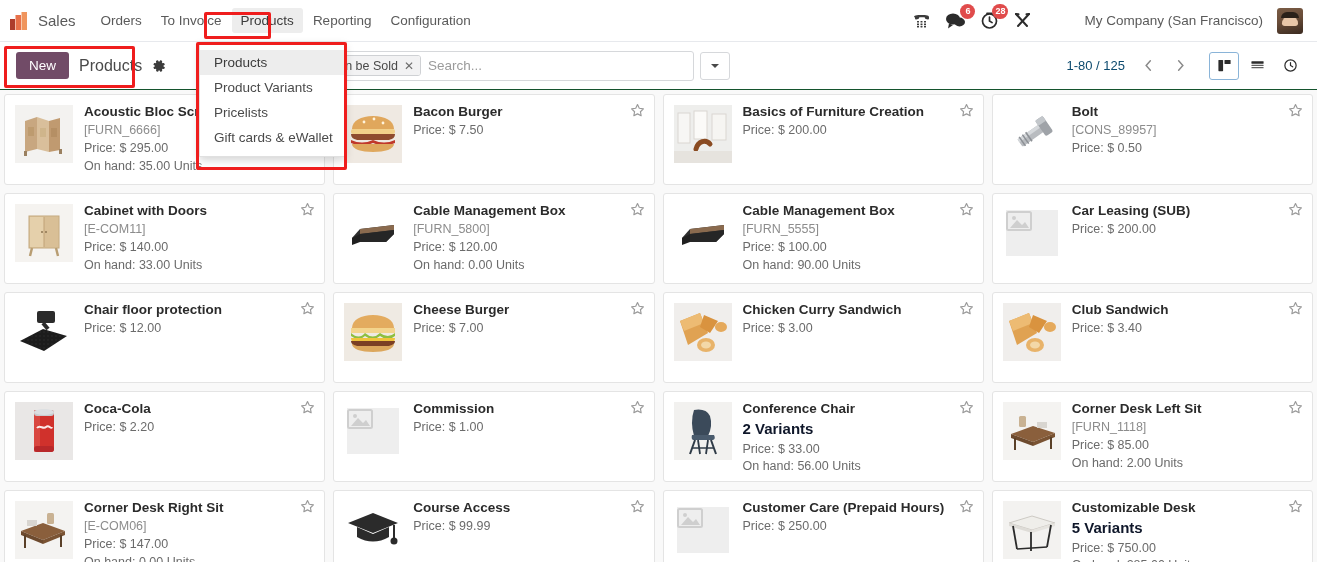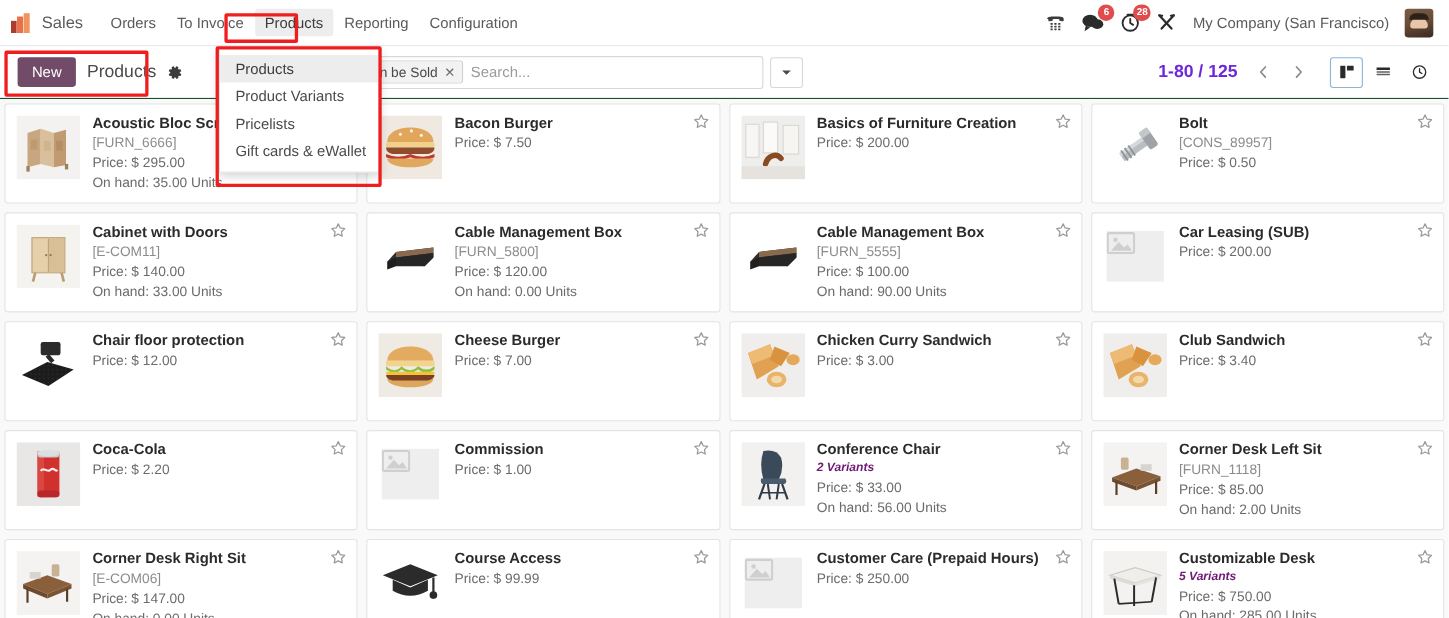--- a/index.html
+++ b/index.html
@@ -35,21 +35,21 @@
   .sys-ico { position: relative; display: flex; align-items: center; cursor: pointer; color: #3c3c3c; }
   .badge {
     position: absolute; top: -7px; right: -9px;
     background: #e04b4b; color: #fff;
     font-size: 9px; line-height: 1;
     min-width: 15px; height: 15px;
     border-radius: 8px;
     display: flex; align-items: center; justify-content: center;
     padding: 0 3px; font-weight: 600;
   }
-  .company-name { font-size: 13.5px; color: #5a5a5a; white-space: nowrap; cursor: pointer; }
+  .company-name { font-size: 13.5px; color: #5a5a5a; white-space: nowrap; cursor: pointer; margin-left: 38px; }
   .avatar {
     width: 26px; height: 26px; border-radius: 3px; cursor: pointer;
     background: linear-gradient(165deg,#7a5c45 0%,#6a4d39 45%,#3a2a20 100%);
     position: relative; overflow: hidden;
   }
   .avatar::after {
     content:""; position:absolute; left:5px; top:8px; width:16px; height:10px;
     border-radius: 8px 8px 3px 3px; background:#e8c6a8;
   }
   .avatar::before {
@@ -109,21 +109,21 @@
   .search-input::placeholder { color: #9b9b9b; }
   .search-toggle {
     width: 30px; height: 28px; margin-left: 6px;
     border: 1px solid #d6d8db; border-radius: 3px; background: #fff;
     display: flex; align-items: center; justify-content: center;
     cursor: pointer; color: #4a4a4a;
   }
 
   .cp-right { margin-left: auto; display: flex; align-items: center; gap: 14px; }
   .pager { display: flex; align-items: center; gap: 2px; }
-  .pager-text { font-size: 16px; color: #6d28d9; margin-right: 6px; white-space: nowrap; font-weight: bold; }
+  .pager-text { font-size: 13px; color: #0c4a6e; margin-right: 6px; white-space: nowrap; }
   .pager-btn {
     width: 30px; height: 28px; background: #fff; border: none; border-radius: 3px;
     color: #8a8a8a; cursor: pointer; display:flex; align-items:center; justify-content:center;
   }
   .viewswitch { display: flex; align-items: center; gap: 3px; }
   .vbtn {
     width: 30px; height: 28px; border-radius: 3px; background: #fff;
     border: 1px solid transparent;
     display: flex; align-items: center; justify-content: center;
     cursor: pointer; color: #3c3c3c;
@@ -159,21 +159,21 @@
     display: flex; align-items: center; justify-content: center;
     overflow: hidden;
   }
   .card-img svg, .card-img .ph { display: block; }
   .card-body { flex: 1; min-width: 0; padding-top: 1px; }
   .card-title {
     font-size: 13.5px; font-weight: bold; color: #2b2b2b;
     line-height: 1.25; white-space: nowrap;
   }
   .card-ref { font-size: 12.5px; color: #8c8c8c; line-height: 1.45; }
-  .card-variants { font-size: 11px; font-weight: bold; color: #701a75; line-height: 1.45; font-style: italic; }
+  .card-variants { font-size: 15px; font-weight: bold; color: #0f172a; line-height: 1.45; }
   .card-price { font-size: 12.5px; color: #6b6b6b; line-height: 1.42; margin-top: 1px; }
   .card-stock { font-size: 12.5px; color: #6b6b6b; line-height: 1.42; }
   .card-star {
     position: absolute; top: 8px; right: 9px;
     color: #9b9b9b; cursor: pointer;
   }
 
   
   .ph {
     width: 52px; height: 46px; background: #eeeeee;

